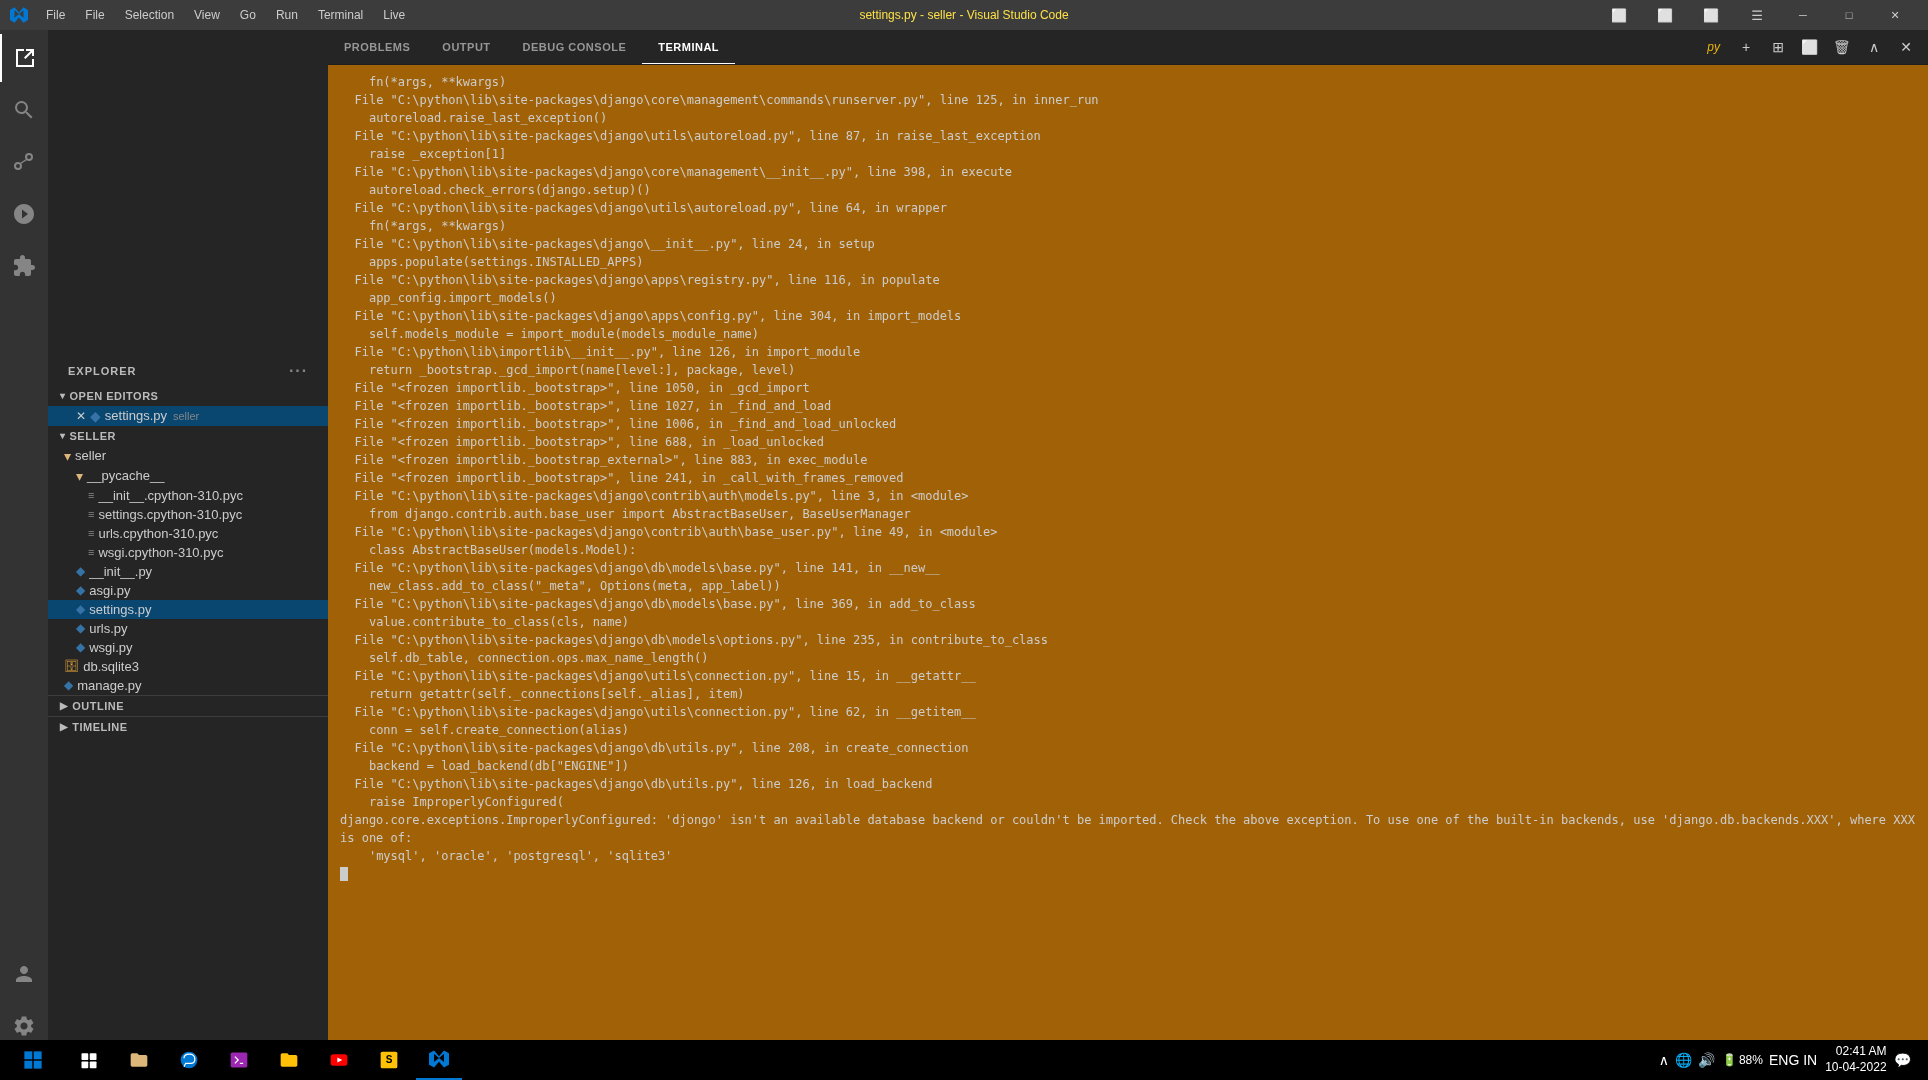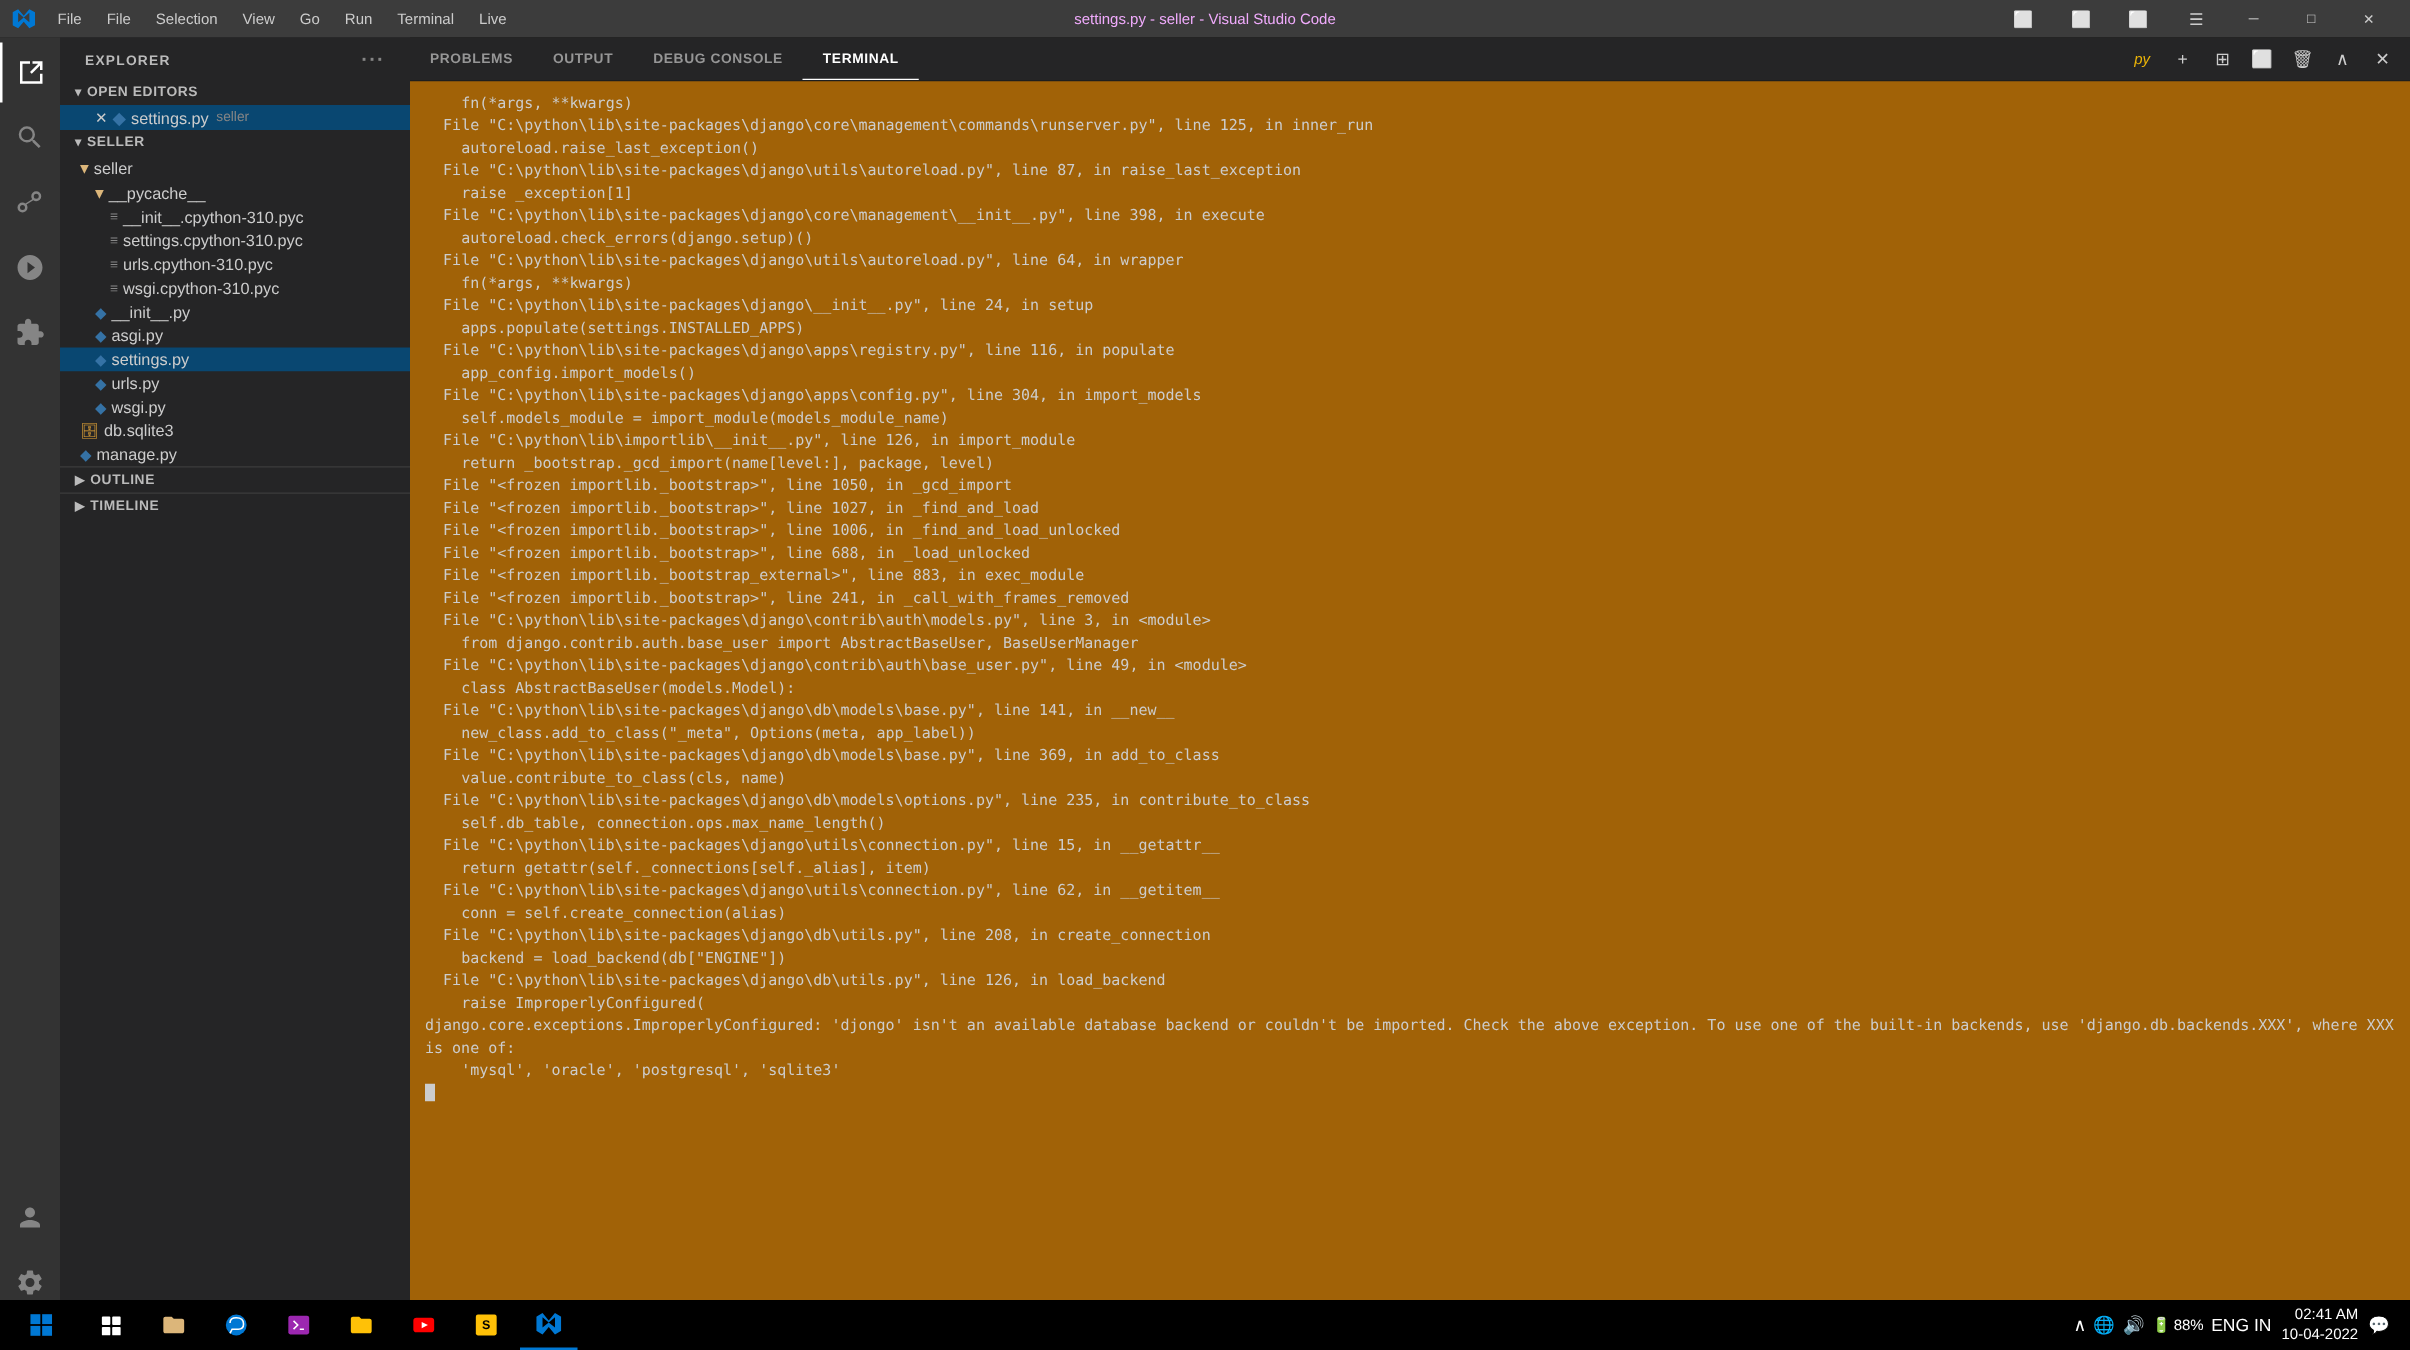--- a/index.html
+++ b/index.html
@@ -41,21 +41,21 @@
       padding: 2px 8px;
       font-size: 12px;
       color: #cccccc;
       cursor: pointer;
     }
     #titlebar-title {
       position: absolute;
       left: 50%;
       transform: translateX(-50%);
       font-size: 12px;
-      color: #f0abfc;
+      color: #fde047;
     }
     #titlebar-controls {
       display: flex;
       align-items: center;
       gap: 0;
     }
     .win-btn {
       width: 46px;
       height: 30px;
       display: flex;
@@ -103,20 +103,21 @@
       padding-bottom: 8px;
     }
 
     
     #sidebar {
       width: 280px;
       background: #252526;
       display: flex;
       flex-direction: column;
       overflow: hidden;
+      justify-content: center;
     }
     #sidebar-header {
       padding: 10px 20px 6px 20px;
       font-size: 11px;
       font-weight: 700;
       letter-spacing: 1px;
       color: #bbbbbb;
       text-transform: uppercase;
       display: flex;
       justify-content: space-between;

